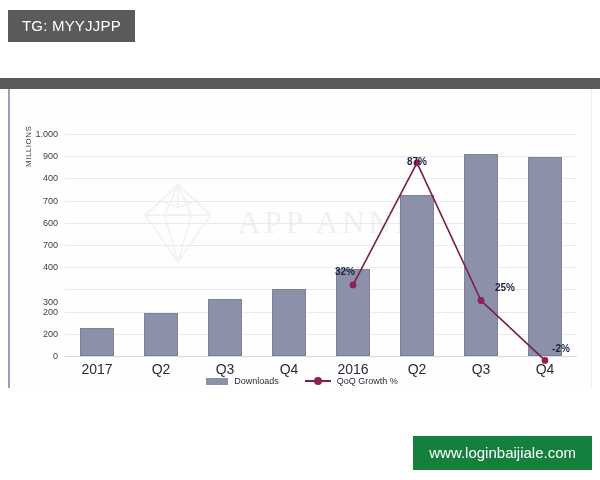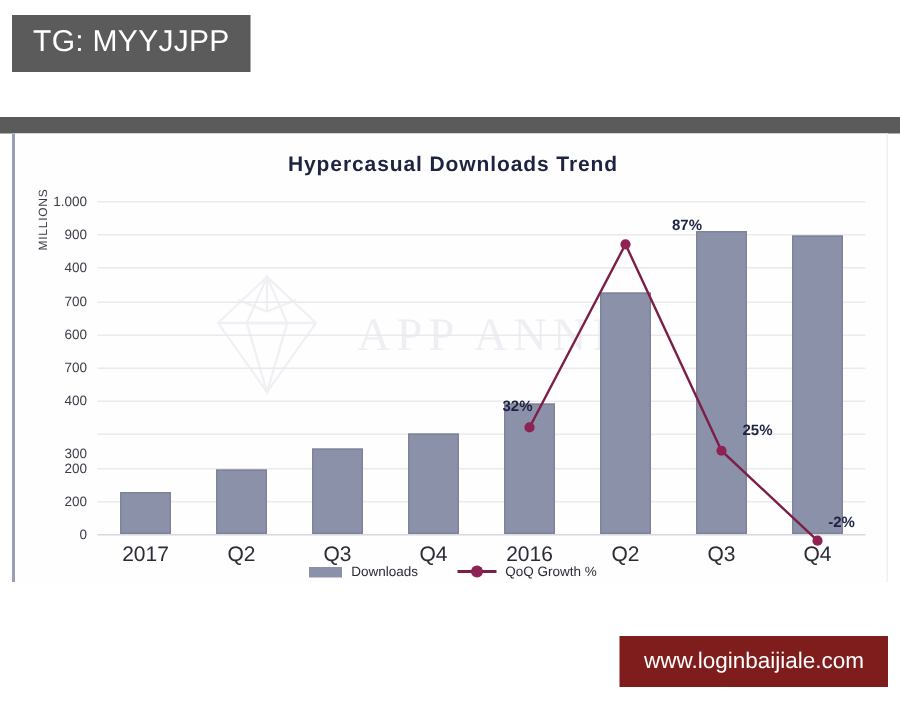--- a/index.html
+++ b/index.html
@@ -8,21 +8,21 @@
     background: #ffffff;
     font-family: "Liberation Sans", sans-serif;
     overflow: hidden;
   }
   #root { position: relative; width: 600px; height: 480px; background: #fff; }
 
   
   .tg-tag {
     position: absolute; left: 8px; top: 10px;
     background: #5b5b5b; color: #ffffff;
-    font-size: 20px; letter-spacing: .2px;
+    font-size: 15px; letter-spacing: .2px;
     padding: 7px 14px 8px 14px;
     white-space: nowrap;
   }
 
   
   .panel {
     position: absolute; left: 0; top: 78px;
     width: 600px; height: 310px;
     background: #ffffff;
   }
@@ -119,40 +119,39 @@
     background: #7b1f47;
   }
   .lg-swatch-line:after {
     content: ""; position: absolute; left: 9px; top: 0px; width: 8px; height: 8px;
     border-radius: 50%; background: #8e2255;
   }
   .lg-text { font-size: 9px; color: #2b2b36; }
 
   
   .site-wm {
-    position: absolute; right: 8px; bottom: 22px;
-    background: #7f1d1d; color: #ffffff;
+    position: absolute; right: 8px; bottom: 10px;
+    background: #15803d; color: #ffffff;
     font-size: 15px; padding: 8px 16px 9px 16px;
     white-space: nowrap;
     margin-left: 28px;
   }
 </style>
 </head>
 <body>
 
 <div id="root">
 
   <div class="tg-tag">TG: MYYJJPP</div>
 
   <div class="panel">
     <div class="panel-topbar"></div>
 
     <div class="panel-body">
 
-      <div class="chart-title">Hypercasual Downloads Trend</div>
 
       <div class="axis-name">MILLIONS</div>
 
       <div class="wm">
         <svg width="96" height="96" viewBox="0 0 100 100">
           <g fill="none" stroke="#e4e4ea" stroke-width="1.6">
             <path d="M50 10 L84 42 L50 90 L16 42 Z"></path>
             <path d="M16 42 L84 42"></path>
             <path d="M50 10 L36 42 L50 90 L64 42 Z"></path>
             <path d="M36 42 L64 42"></path>
@@ -203,21 +202,21 @@
           <div class="xtick" style="left: 416px;">Q3</div>
           <div class="xtick" style="left: 480px;">Q4</div>
           <svg class="line-layer" width="512" height="222">
             <polyline points="288,150.95999999999998 352,28.860000000000014 416,166.5 480,226.44" fill="none" stroke="#7b1f47" stroke-width="1.6"></polyline>
             <circle cx="288" cy="150.95999999999998" r="3.4" fill="#8e2255"></circle>
             <circle cx="352" cy="28.860000000000014" r="3.4" fill="#8e2255"></circle>
             <circle cx="416" cy="166.5" r="3.4" fill="#8e2255"></circle>
             <circle cx="480" cy="226.44" r="3.4" fill="#8e2255"></circle>
           </svg>
           <div class="pt-label" style="left: 280px; top: 142.96px;">32%</div>
-          <div class="pt-label" style="left: 352px; top: 22px; margin-left: 41px;">87%</div>
+          <div class="pt-label" style="left: 352px; top: 33px;">87%</div>
           <div class="pt-label" style="left: 440px; top: 158.5px;">25%</div>
           <div class="pt-label" style="left: 496px; top: 220.44px;">-2%</div>
         </div>
 
       <div class="legend">
         <div class="lg-item">
           <span class="lg-swatch-bar"></span>
           <span class="lg-text">Downloads</span>
         </div>
         <div class="lg-item">

